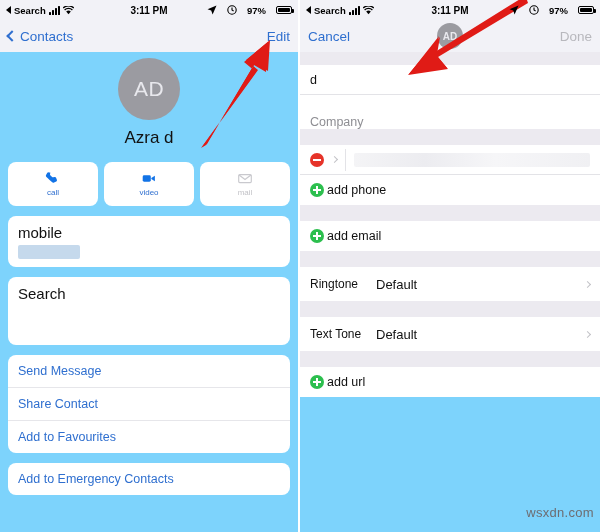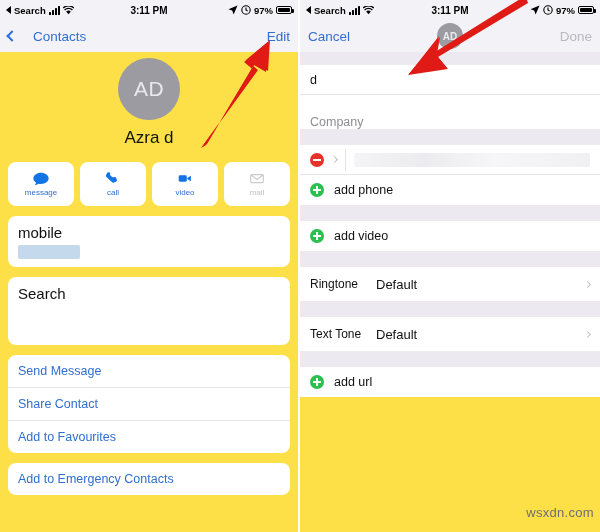--- a/index.html
+++ b/index.html
@@ -4,47 +4,47 @@
 <style>
   * { margin:0; padding:0; box-sizing:border-box; }
   html,body { width:600px; height:532px; }
   body {
     font-family:"Liberation Sans", sans-serif;
     background:#ffffff;
     overflow:hidden;
     position:relative;
   }
   .stage { position:relative; width:600px; height:532px; display:flex; }
-  .panel { width:300px; height:532px; position:relative; overflow:hidden; background:#fde047; }
+  .panel { width:300px; height:532px; position:relative; overflow:hidden; background:#7dd3fc; }
   .panel.left { border-right:2px solid #ffffff; }
 
   
   .statusbar {
     height:20px; display:flex; align-items:center;
     padding:0 6px; font-size:9.5px; font-weight:bold; color:#000;
     background:#f2f2f7; position:relative;
   }
   .sb-left { display:flex; align-items:center; gap:3px; }
   .sb-center { position:absolute; left:0; right:0; text-align:center; font-size:10px; font-weight:bold; }
-  .sb-right { margin-left:auto; display:flex; align-items:center; gap:3px; position:relative; z-index:2; }
+  .sb-right { margin-left:auto; display:flex; align-items:center; gap:10px; position:relative; z-index:2; }
   .tri-back { width:0;height:0;border-top:4px solid transparent;border-bottom:4px solid transparent;border-right:5px solid #000; }
   .bars { display:flex; align-items:flex-end; gap:1px; height:9px; }
   .bars i { display:block; width:2px; background:#000; border-radius:.5px; }
   .bars i:nth-child(1){height:3px}.bars i:nth-child(2){height:5px}
   .bars i:nth-child(3){height:7px}.bars i:nth-child(4){height:9px}
   .batt { width:16px;height:8px;border:1px solid #000;border-radius:2px;position:relative;padding:1px; }
   .batt::after{content:"";position:absolute;right:-3px;top:2px;width:2px;height:4px;background:#000;border-radius:0 1px 1px 0;}
   .batt i{display:block;height:100%;width:97%;background:#000;border-radius:1px;}
 
   
   .navbar {
     height:32px; display:flex; align-items:center; padding:0 8px;
     background:#f2f2f7; position:relative;
   }
-  .nav-left { display:flex; align-items:center; gap:15px; color:#2f6fcf; font-size:13.5px; cursor:pointer; }
+  .nav-left { display:flex; align-items:center; gap:2px; color:#2f6fcf; font-size:13.5px; cursor:pointer; }
   .chev-left { width:8px;height:8px;border-left:2px solid #2f6fcf;border-bottom:2px solid #2f6fcf;transform:rotate(45deg);margin-right:2px; }
   .nav-right { margin-left:auto; color:#2f6fcf; font-size:13.5px; cursor:pointer; }
   .nav-right.disabled { color:#b8b8bd; }
   .nav-mini-avatar {
     position:absolute; left:50%; transform:translateX(-50%); top:3px;
     width:26px;height:26px;border-radius:50%;background:#9b9ba1;
     color:#e9e9ee;font-size:10px;font-weight:bold;display:flex;align-items:center;justify-content:center;
   }
 
   
@@ -94,21 +94,21 @@
   .btn-circ i { display:block; background:#fff; }
   .btn-circ.minus i { width:8px;height:2px; }
   .btn-circ.plus i { width:8px;height:2px;position:relative; }
   .btn-circ.plus i::after{content:"";position:absolute;left:3px;top:-3px;width:2px;height:8px;background:#fff;}
   .chev-sm { width:5px;height:5px;border-top:1.5px solid #c2c2c7;border-right:1.5px solid #c2c2c7;transform:rotate(45deg); }
   .row .sep-v { width:1px; height:22px; background:#e3e3e7; margin:0 8px; }
   .blurfield { flex:1; height:14px; background:linear-gradient(90deg,#f4f4f6,#ececf0 30%,#f6f6f8 60%,#f0f0f3); border-radius:2px; }
   .row-lbl { font-size:12px; color:#111; min-width:58px; }
   .row-val { font-size:13px; color:#111; margin-left:8px; }
   .row .sp { margin-left:auto; }
-  .row .txt { margin-left:10px; }
+  .row .txt { margin-left:3px; }
 
   
   .arrow { position:absolute; pointer-events:none; }
   .watermark {
     position:absolute; right:6px; bottom:12px;
     font-size:13px; color:#6d6d72; letter-spacing:.3px;
   }
 </style>
 </head>
 <body>
@@ -158,26 +158,20 @@
     </div>
 
     <div class="lp-head">
       <div class="avatar-big">AD</div>
       <div class="contact-name">Azra d</div>
     </div>
 
     <div class="actions">
       <div class="action">
         <svg class="ic" viewBox="0 0 20 16">
-          <path d="M10 1.5c-4.7 0-8.5 2.8-8.5 6.3 0 2 1.2 3.7 3.1 4.9-.2 1-.8 2-1.6 2.7 1.6-.2 3.1-.8 4.2-1.6 .9.2 1.8.3 2.8.3 4.7 0 8.5-2.8 8.5-6.3S14.7 1.5 10 1.5z" fill="#1273e6"></path>
-        </svg>
-        <span class="lbl">message</span>
-      </div>
-      <div class="action">
-        <svg class="ic" viewBox="0 0 20 16">
           <path d="M5.4 1.2c-.7-.3-1.5 0-1.9.7L2.3 4.2c-.4.7-.2 1.6.4 2.1 2 1.8 4.4 4.2 6.4 6 .6.5 1.5.6 2.1.2l2.4-1.3c.7-.4 1-1.2.7-1.9l-.9-2.1c-.3-.6-.9-.9-1.5-.8l-1.7.3c-.4.1-.9-.1-1.2-.4L7 4.4c-.3-.3-.4-.7-.3-1.1l.3-1.6c.1-.2 0-.4-.1-.5z" fill="#1273e6"></path>
         </svg>
         <span class="lbl">call</span>
       </div>
       <div class="action">
         <svg class="ic" viewBox="0 0 20 16">
           <rect x="3" y="4.5" width="9" height="7" rx="1.6" fill="#1273e6"></rect>
           <path d="M12.6 7.4 L16.5 5 v6 l-3.9-2.4z" fill="#1273e6"></path>
         </svg>
         <span class="lbl">video</span>
@@ -288,21 +282,21 @@
       </div>
     </div>
 
     <div class="gap"></div>
 
     <div class="group">
       <div class="row last">
         <span class="btn-circ plus">
             <i></i>
           </span>
-        <span class="txt">add video</span>
+        <span class="txt">add email</span>
       </div>
     </div>
 
     <div class="gap"></div>
 
     <div class="group">
       <div class="row last" style="min-height:34px;">
         <span class="row-lbl">Ringtone</span>
         <span class="row-val">Default</span>
         <span class="chev-sm sp"></span>

